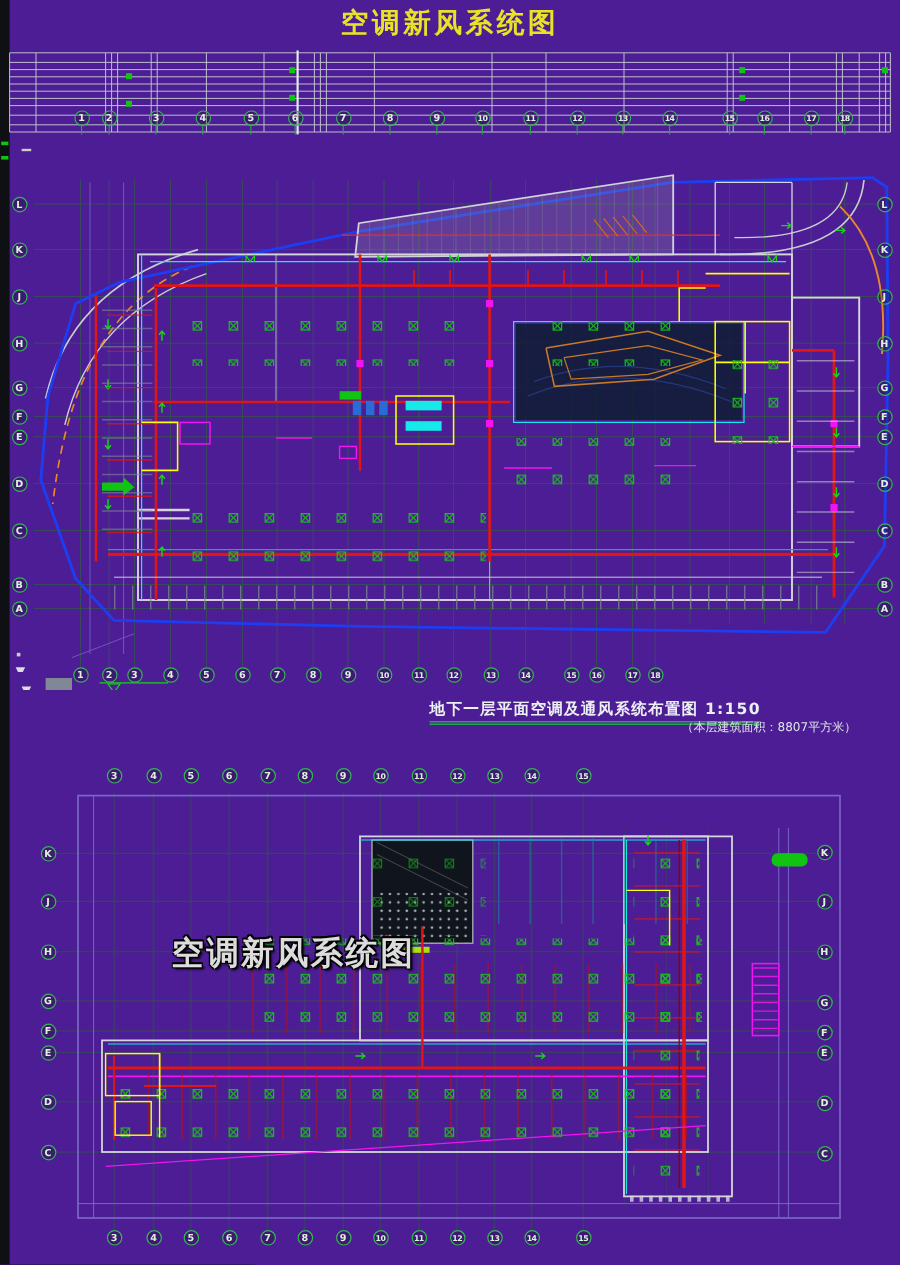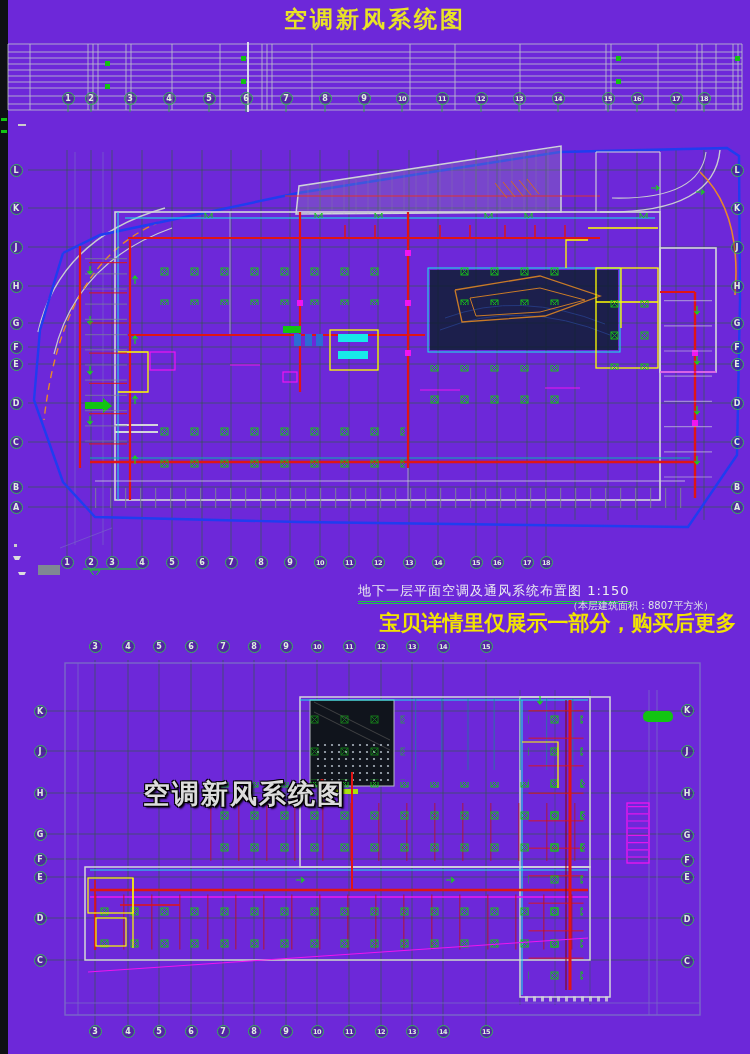--- a/index.html
+++ b/index.html
@@ -1,22 +1,22 @@
 <!DOCTYPE html>
 <html><head>
 <meta charset="utf-8">
 <style>
   html,body{margin:0;padding:0;background:#14171d;}
-  #stage{position:relative;width:750px;height:1054px;background:#6d28d9;overflow:hidden;
+  #stage{position:relative;width:750px;height:1054px;background:#4c1d95;overflow:hidden;
          font-family:"DejaVu Sans","Liberation Sans",sans-serif;}
   #stage .edge{position:absolute;left:0;top:0;width:8px;height:1054px;background:#0e1014;}
   .title{position:absolute;left:0;top:4px;width:750px;text-align:center;
          font-size:23px;font-weight:700;letter-spacing:3px;color:#e9e326;}
   .caption-row{position:absolute;left:358px;top:580px;width:392px;}
-  .caption{display:inline-block;font-size:13px;font-weight:400;color:#eceff1;
+  .caption{display:inline-block;font-size:13px;font-weight:700;color:#eceff1;
            border-bottom:3px double #1fc43f;padding-bottom:1px;letter-spacing:1px;}
   .area-note{position:absolute;left:568px;top:599px;font-size:10px;color:#dfe3e6;letter-spacing:0px;white-space:nowrap;}
   .promo{position:absolute;left:372px;top:609px;width:372px;text-align:center;
          font-size:21px;font-weight:700;color:#f2e400;white-space:nowrap;}
   .wm1{position:absolute;left:143px;top:776px;font-size:27px;font-weight:700;color:#dcdcdc;
        letter-spacing:2px;text-shadow:1px 1px 0 #000,-1px -1px 0 #000,1px -1px 0 #000,-1px 1px 0 #000,2px 2px 2px #000;}
   .wm2{position:absolute;left:116px;top:808px;font-size:26px;font-weight:700;font-style:italic;
        font-family:"DejaVu Serif","Liberation Serif",serif;color:#e9e9e9;letter-spacing:1px;
        text-shadow:1px 1px 0 #000,-1px -1px 0 #000,1px -1px 0 #000,-1px 1px 0 #000,2px 2px 2px #000;}
   .axis{position:absolute;left:0;top:0;width:750px;height:1054px;pointer-events:none;}
@@ -229,21 +229,20 @@
       <polygon points="18,572 26,572 24,576 20,576" fill="#ddd"></polygon>
       <path d="M83,569H140" stroke="#17d417" stroke-width="1"></path>
       <polygon points="90,570 100,570 95,577" fill="none" stroke="#17d417" stroke-width="1"></polygon>
     </g>
   </svg>
 
   <div class="caption-row">
     <span class="caption">地下一层平面空调及通风系统布置图  1:150</span>
   </div>
   <div class="area-note">（本层建筑面积：8807平方米）</div>
-  <div class="promo">宝贝详情里仅展示一部分，购买后更多</div>
 
   <svg style="top:655px" width="750" height="399" viewBox="0 655 750 399">
 
     <g stroke="#2e5f40" stroke-width="0.7" opacity="0.9">
       <path d="M95,660V1026 M128,660V1026 M159,660V1026 M191,660V1026 M223,660V1026 M254,660V1026 M286,660V1026 M317,660V1026 M349,660V1026 M381,660V1026 M412,660V1026 M443,660V1026 M486,660V1026"></path>
       <path d="M520,690V1005 M555,690V1005 M590,690V1005" opacity="0.7"></path>
       <path d="M40,711H695 M40,751H695 M40,793H695 M40,834H695 M40,859H695 M40,877H695 M40,918H695 M40,960H695"></path>
     </g>
 
     <g fill="none" stroke="#7a68c8">

